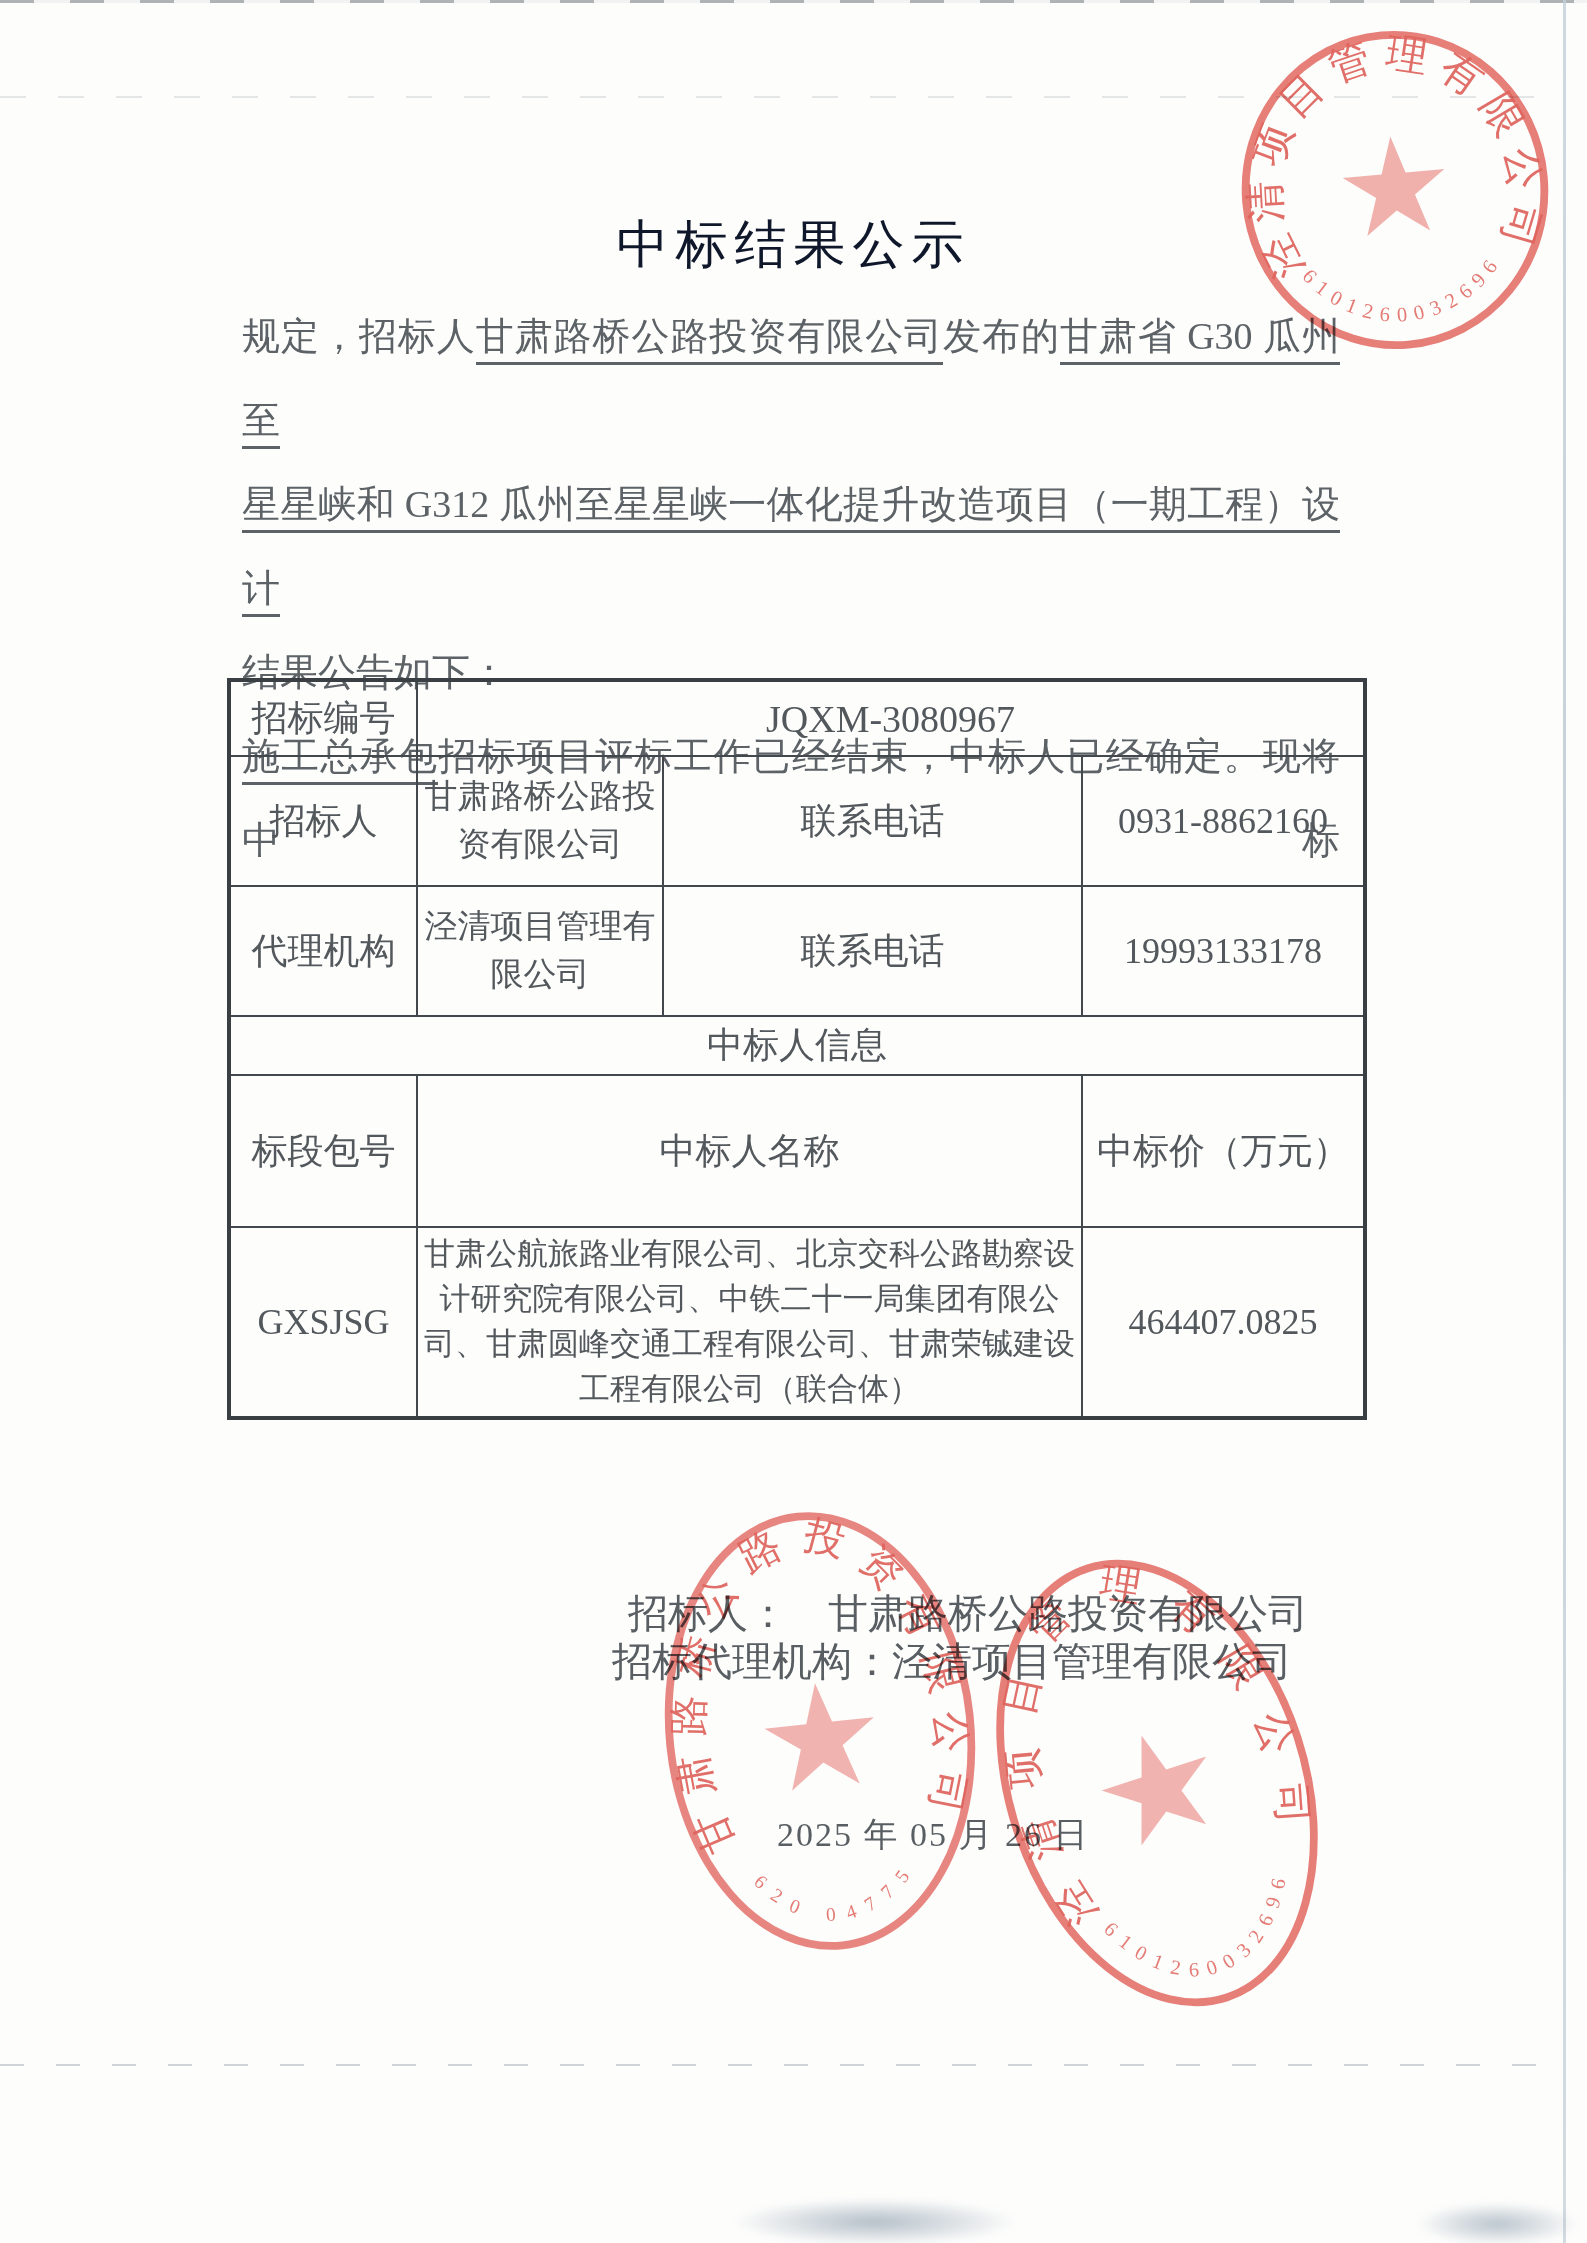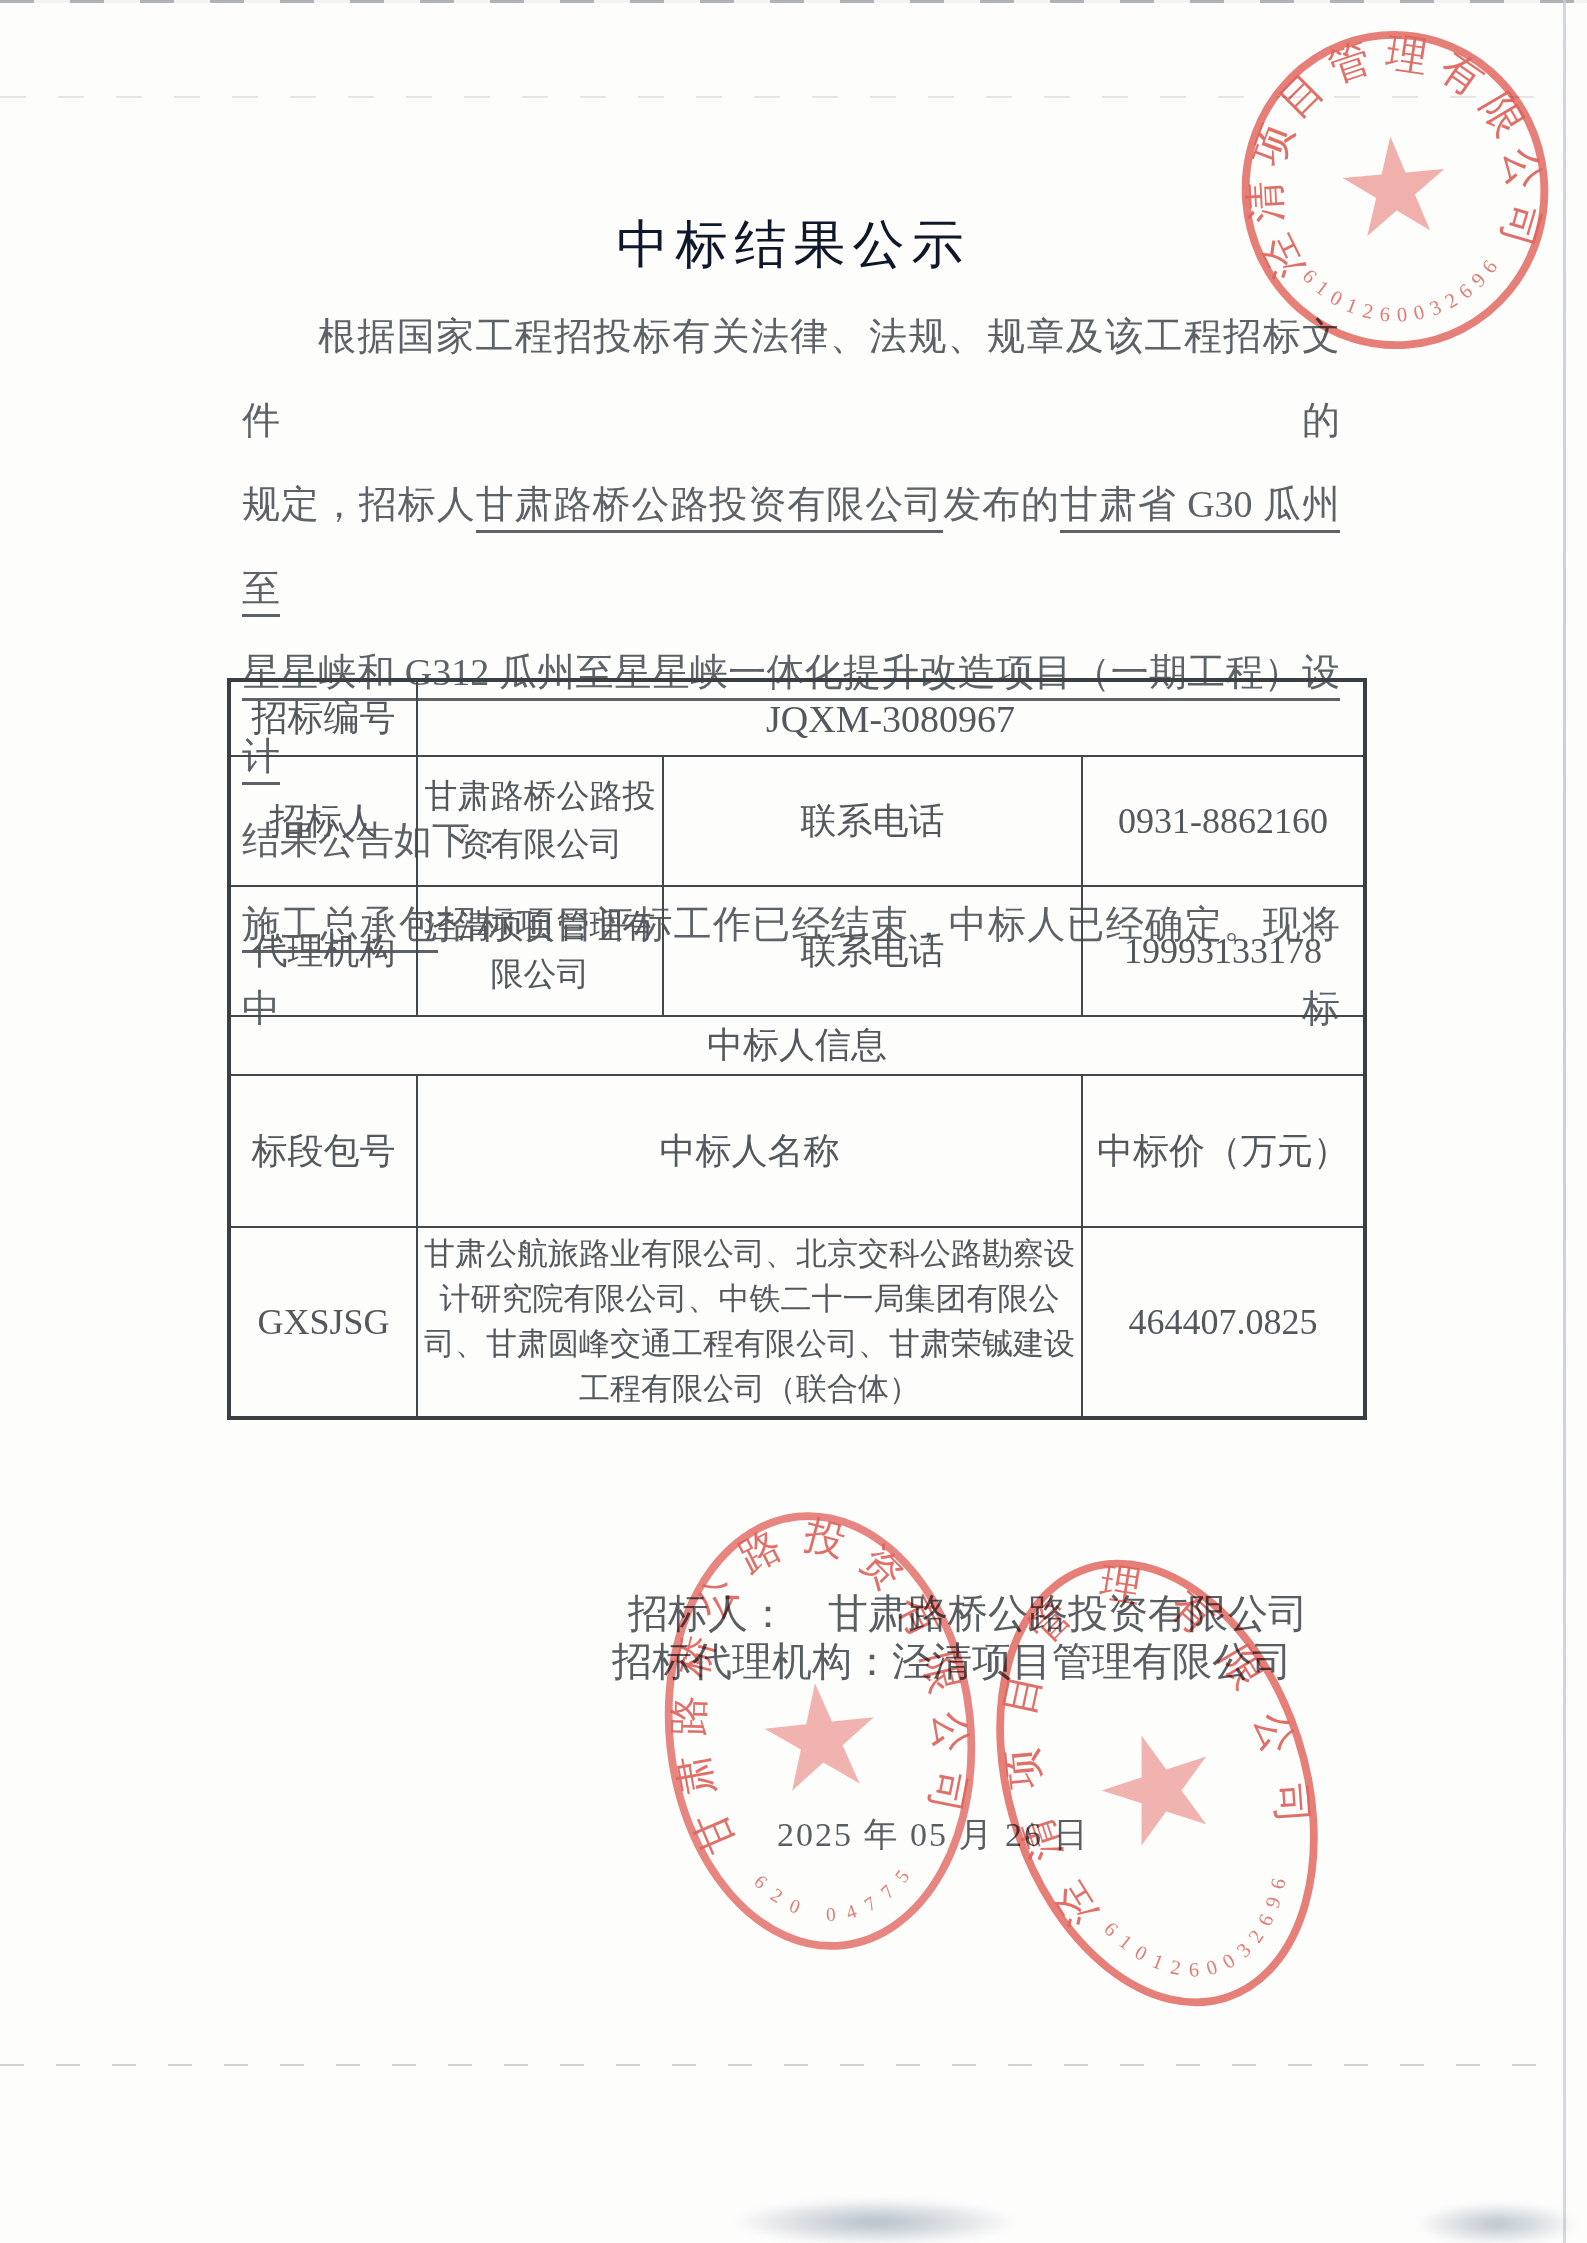--- a/index.html
+++ b/index.html
@@ -86,21 +86,20 @@
 <div class="edge-top"></div>
 <div class="faint-line-1"></div>
 <div class="faint-line-2"></div>
 <div class="edge-right"></div>
 <div class="smudge-1"></div>
 <div class="smudge-2"></div>
 
 <div class="doc-title">中标结果公示</div>
 
 <div class="para">
-  <div class="pline indent"><span>根据国家工程招投标有关法律、法规、规章及该工程招标文件的</span></div>
   <div class="pline"><span>规定，招标人</span><span class="u">甘肃路桥公路投资有限公司</span><span>发布的</span><span class="u">甘肃省 G30 瓜州至</span></div>
   <div class="pline"><span class="u">星星峡和 G312 瓜州至星星峡一体化提升改造项目（一期工程）设计</span></div>
   <div class="pline left"><span>结果公告如下：</span></div>
   <div class="pline"><span class="u">施工总承包</span><span>招标项目评标工作已经结束，中标人已经确定。现将中标</span></div>
 </div>
 
 <table class="bid-table">
   <colgroup>
       <col style="width:188px">
       <col style="width:246px">

